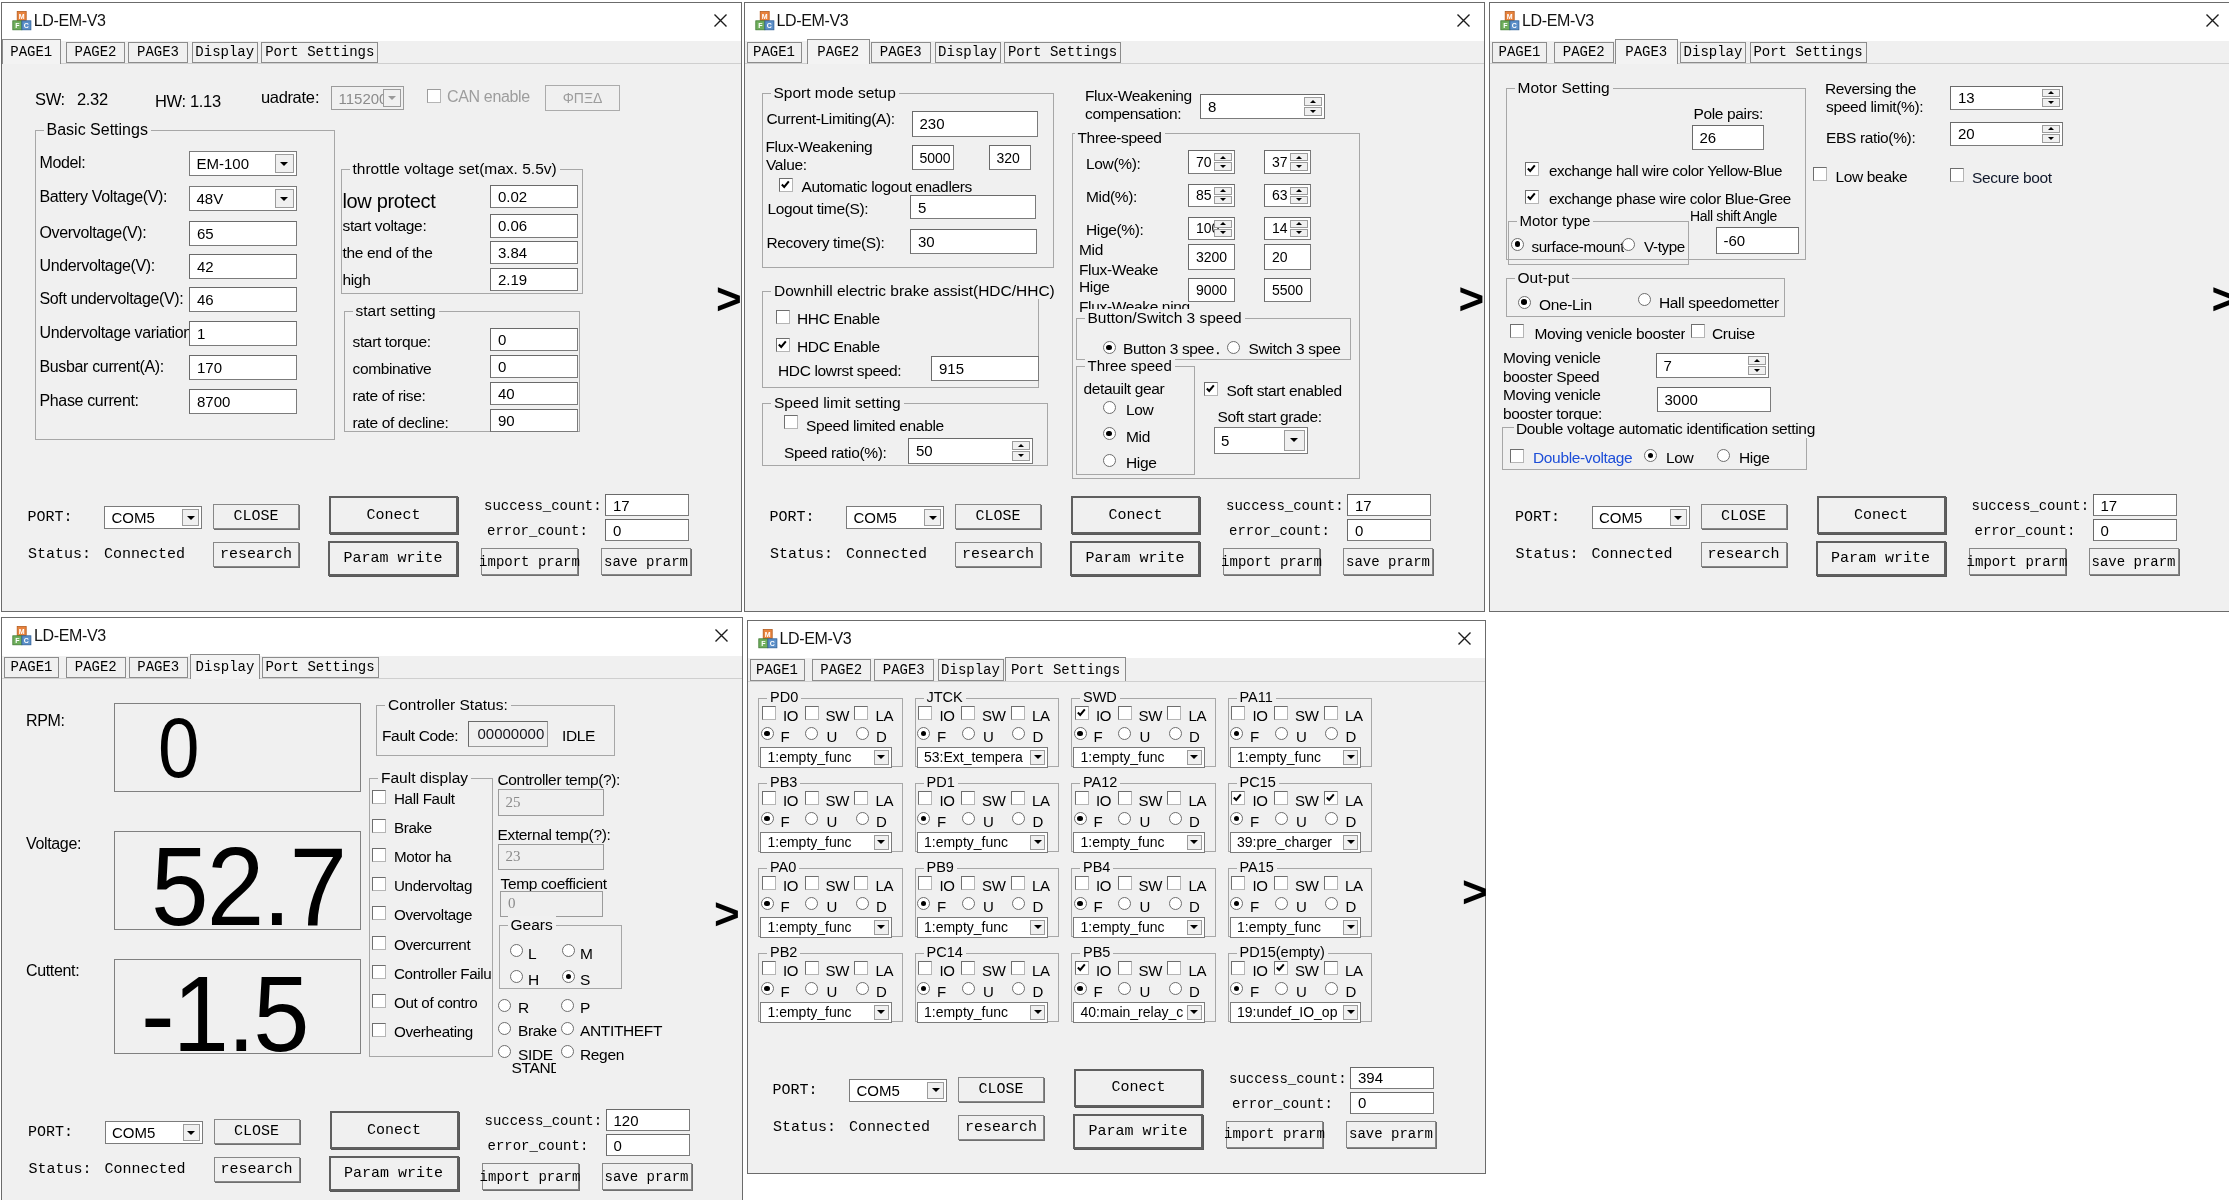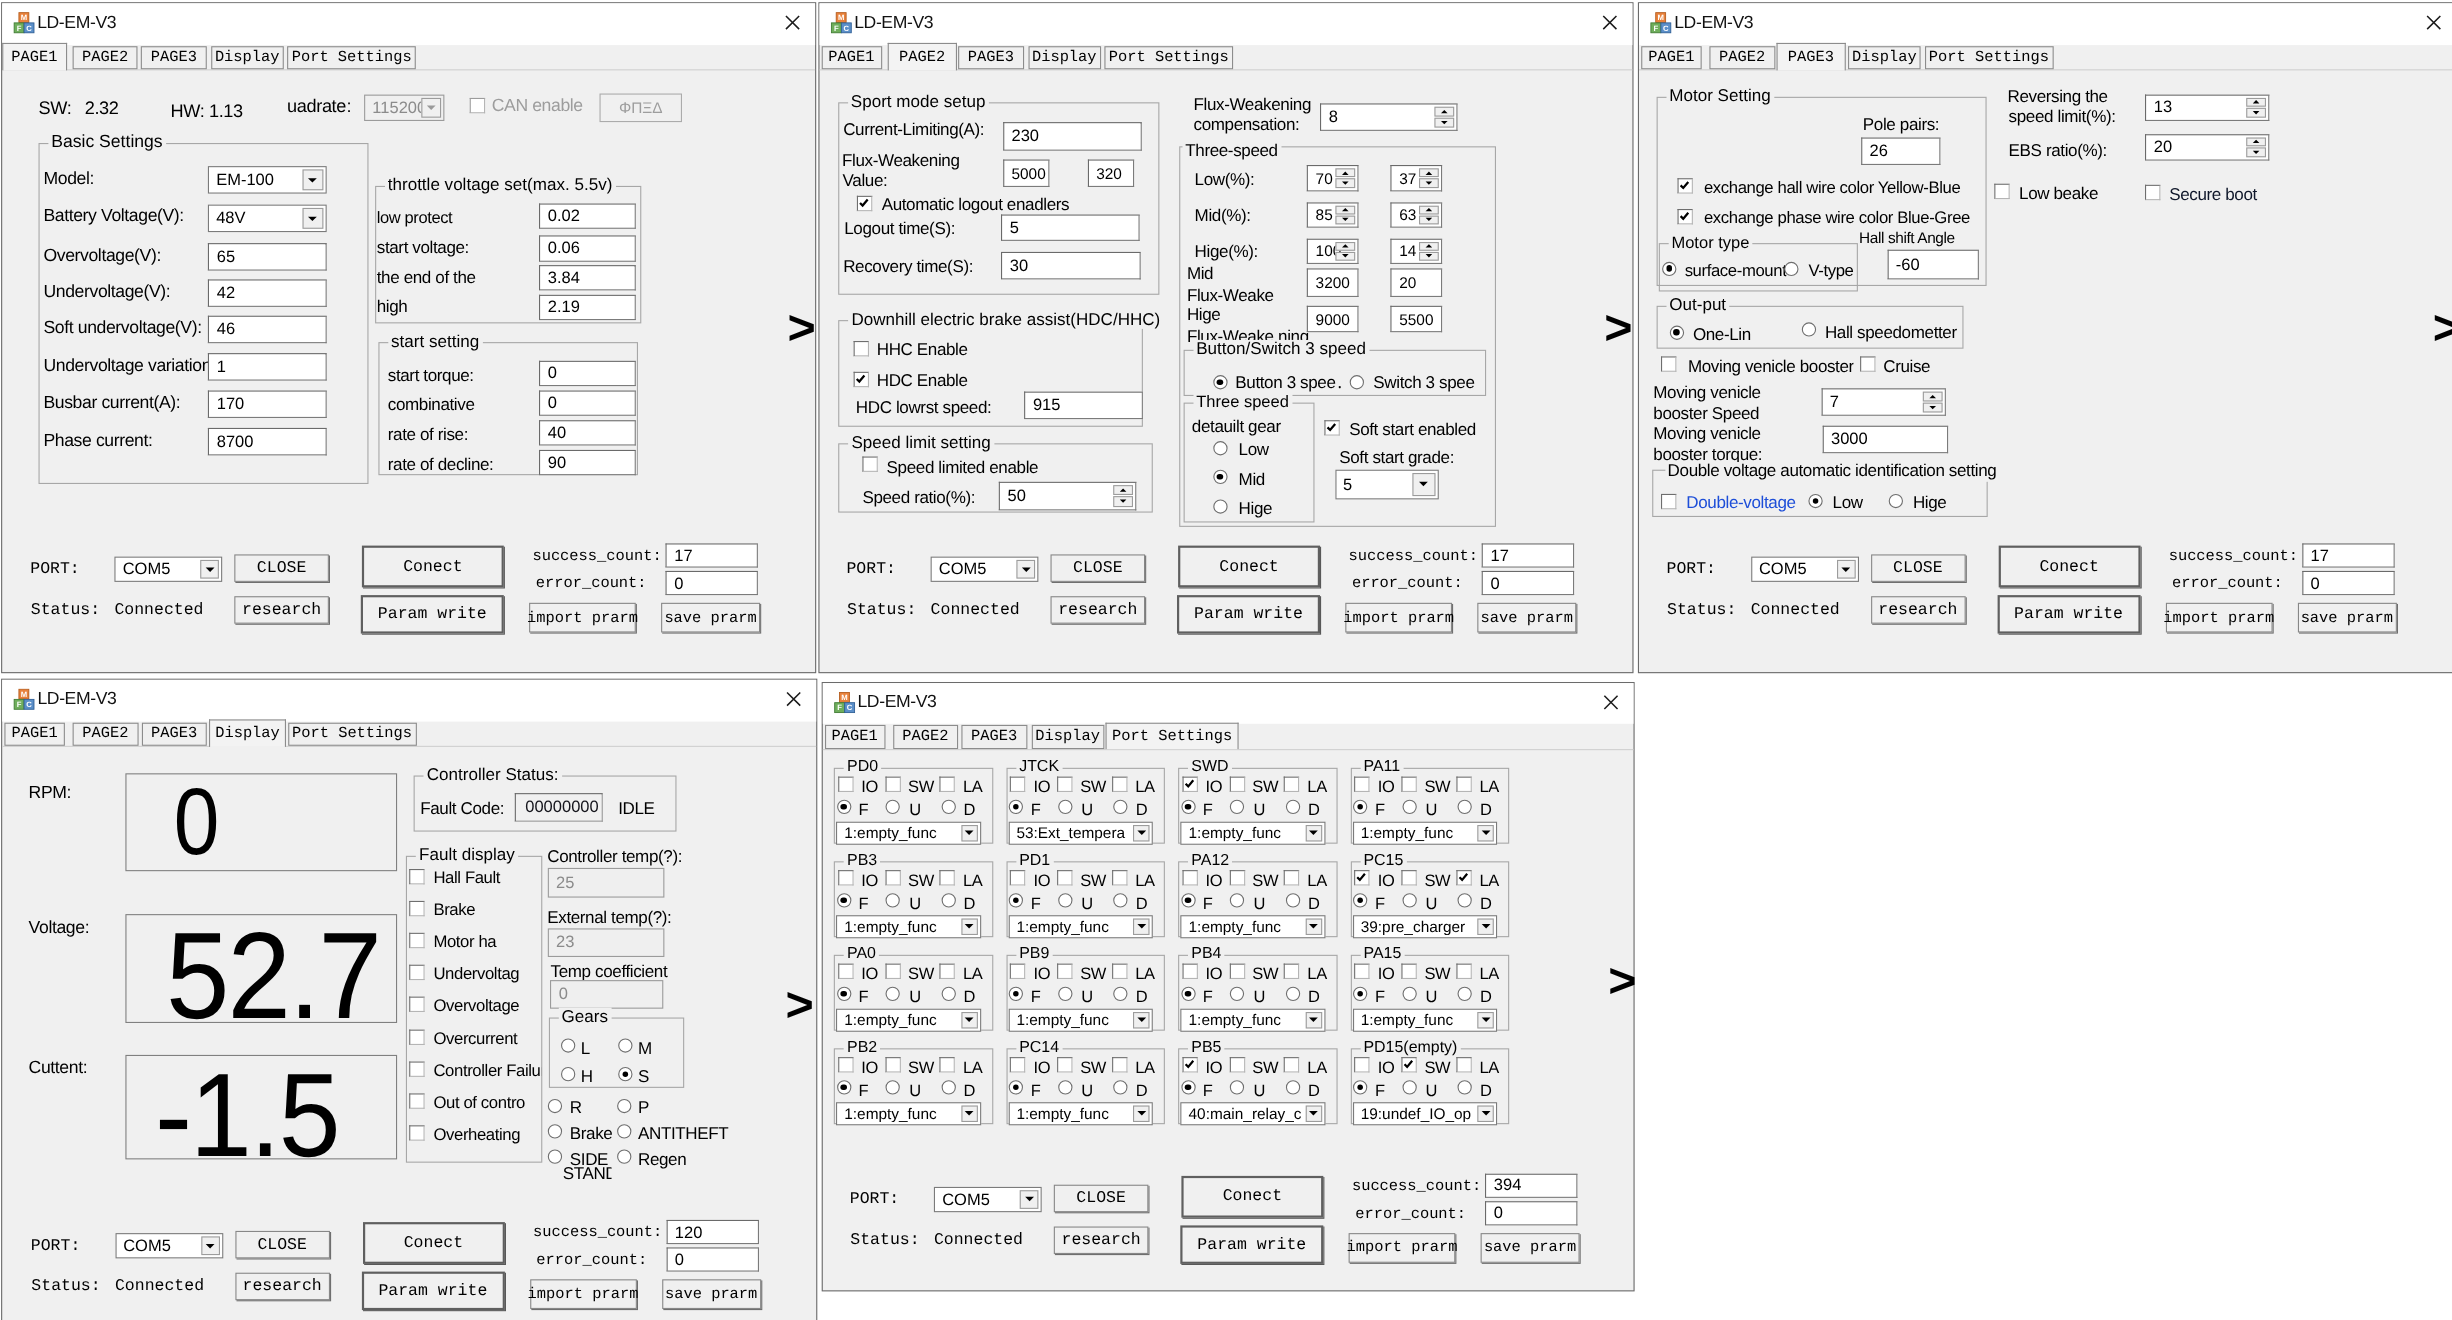--- a/index.html
+++ b/index.html
@@ -8,21 +8,21 @@
 .ic { position:absolute; }
 .lb { position:absolute; white-space:nowrap; line-height:1.15; letter-spacing:-0.35px; }
 .ml { position:absolute; white-space:nowrap; font-family:"Liberation Mono",monospace; line-height:1.1; }
 .tab { position:absolute; background:#f0f0f0; border:1px solid #8c8c8c; font-family:"Liberation Mono",monospace;
        display:flex; align-items:center; justify-content:center; white-space:nowrap; }
 .tab.sel { background:#f3f3f3; border-bottom:none; z-index:5; }
 .gb { position:absolute; border:1px solid #a7a7a7; }
 .gl { position:absolute; background:#f0f0f0; padding:0 3px; white-space:nowrap; line-height:1.1; }
 .ed { position:absolute; background:#fff; border:1px solid #7b7b7b; border-top-color:#6a6a6a; border-left-color:#6a6a6a;
       display:flex; align-items:center; white-space:nowrap; overflow:hidden; }
-.ed.dis { background:#efefef; color:#8b8b8b; border-color:#9b9b9b; }
+.ed.dis { background:#efefef; color:#8b8b8b; border-color:#9b9b9b;font-family:Liberation Serif, serif; }
 .cb { position:absolute; background:#fff; border:1px solid #7b7b7b; display:flex; align-items:center; overflow:hidden; }
 .cb.dis { background:#f0f0f0; color:#8b8b8b; border-color:#9b9b9b; }
 .cbt { flex:1; padding-left:6.5px; white-space:nowrap; overflow:hidden; }
 .cba { height:calc(100% - 4px); margin:2px 2px 2px 0; background:#f0f0f0; border:1px solid #9c9c9c;
        display:flex; align-items:center; justify-content:center; flex:none; }
 .tri { width:0; height:0; border-left:4px solid transparent; border-right:4px solid transparent; border-top:4.5px solid #000; }
 .cb.dis .tri { border-top-color:#9a9a9a; }
 .spn { position:absolute; right:2px; top:2px; bottom:2px; width:18px; display:flex; flex-direction:column; }
 .spb { flex:1; background:#f0f0f0; border:1px solid #9c9c9c; display:flex; align-items:center; justify-content:center; margin-bottom:1px; }
 .spb:last-child { margin-bottom:0; }
@@ -98,21 +98,21 @@
       </div>
     </div>
 <div class="cb" style="left:189px;top:186px;width:107.5px;height:25px;">
       <div class="cbt" style="font-size:15px;">48V</div>
       <div class="cba" style="width:19px;">
         <div class="tri"></div>
       </div>
     </div>
 <div class="gb" style="left:340.5px;top:169px;width:242px;height:125px;"></div>
 <div class="gl" style="left:349.5px;top:160.475px;font-size:15.5px;">throttle voltage set(max. 5.5v)</div>
-<div class="lb " style="left:342.5px;top:190px;font-size:15px;color:#000;">low protect</div>
+<div class="lb " style="left:342.5px;top:190px;font-size:20px;color:#000;">low protect</div>
 <div class="ed" style="left:490px;top:184.5px;width:87.5px;height:23.5px;font-size:15px;padding-left:7px;">0.02</div>
 <div class="lb " style="left:342.5px;top:216.5px;font-size:15.5px;color:#000;">start voltage:</div>
 <div class="ed" style="left:490px;top:214px;width:87.5px;height:23.5px;font-size:15px;padding-left:7px;">0.06</div>
 <div class="lb " style="left:342.5px;top:243.5px;font-size:15.5px;color:#000;">the end of the</div>
 <div class="ed" style="left:490px;top:240.5px;width:87.5px;height:23.5px;font-size:15px;padding-left:7px;">3.84</div>
 <div class="lb " style="left:342.5px;top:270.5px;font-size:15.5px;color:#000;">high</div>
 <div class="ed" style="left:490px;top:267.5px;width:87.5px;height:23.5px;font-size:15px;padding-left:7px;">2.19</div>
 <div class="gb" style="left:343.5px;top:311px;width:236px;height:121px;"></div>
 <div class="gl" style="left:352.5px;top:302.475px;font-size:15.5px;">start setting</div>
 <div class="lb " style="left:352.5px;top:332.5px;font-size:15.5px;color:#000;">start torque:</div>

